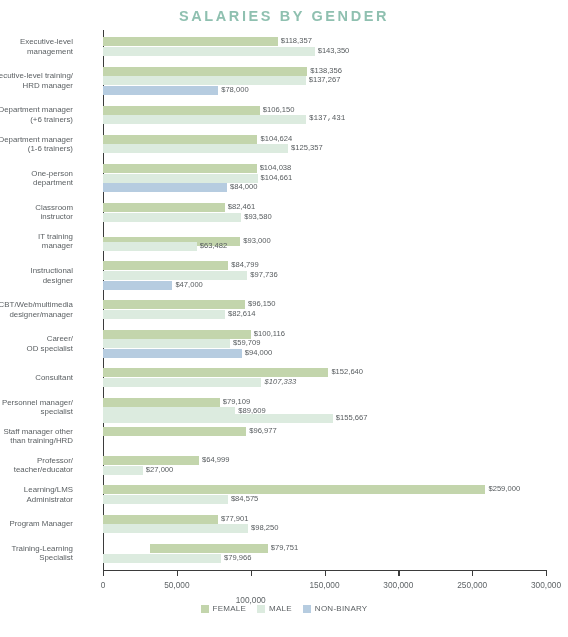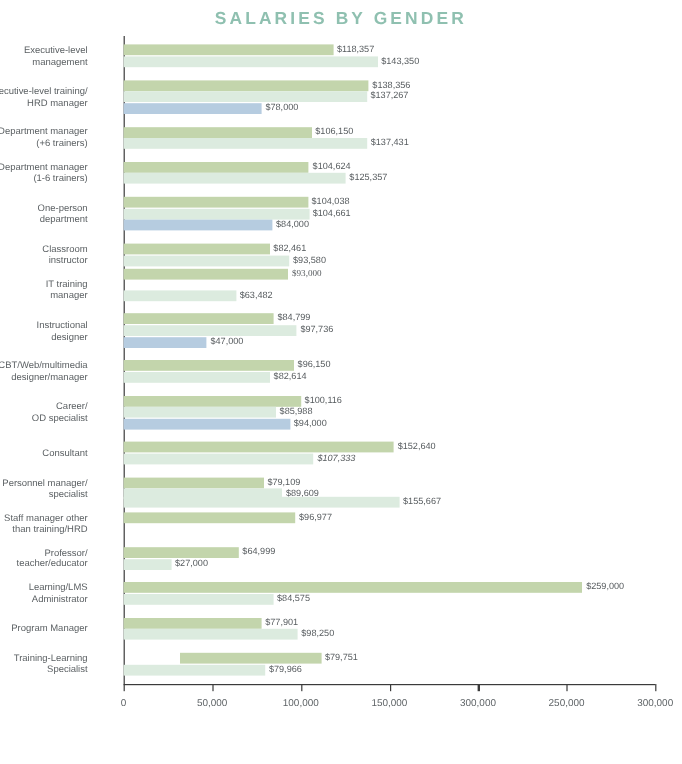--- a/index.html
+++ b/index.html
@@ -138,21 +138,21 @@
 
   <div class="plot">
     <div class="axis-line"></div>
     <div class="axis-bottom"></div>
     <div id="ticks-layer">
         <div class="tick" style="left: 0px;"></div>
         <div class="tick-label" style="left: 0px;">0</div>
         <div class="tick" style="left: 73.8333px;"></div>
         <div class="tick-label" style="left: 73.8333px;">50,000</div>
         <div class="tick" style="left: 147.667px;"></div>
-        <div class="tick-label" style="left: 147.667px;">100,000</div>
+        <div class="tick-label" style="left: 147.667px; margin-top: 15px;">100,000</div>
         <div class="tick" style="left: 221.5px;"></div>
         <div class="tick-label" style="left: 221.5px;">150,000</div>
         <div class="tick" style="left: 295.333px;"></div>
         <div class="tick-label" style="left: 295.333px;">300,000</div>
         <div class="tick" style="left: 369.167px;"></div>
         <div class="tick-label" style="left: 369.167px;">250,000</div>
         <div class="tick" style="left: 443px;"></div>
         <div class="tick-label" style="left: 443px;">300,000</div>
       </div>
     <div id="bars-layer">
@@ -179,21 +179,21 @@
           <div class="bar-value" style="left: 115.18px;">$78,000</div>
         </div>
         <div class="row-label" style="top: 41.4138px;">Executive-level training/
 HRD manager</div>
         <div class="bar-track" style="top: 75.569px; width: 443px;">
           <div class="bar female" style="width: 156.748px;"></div>
           <div class="bar-value" style="left: 156.748px;">$106,150</div>
         </div>
         <div class="bar-track" style="top: 85.169px; width: 443px;">
           <div class="bar male" style="width: 202.94px;"></div>
-          <div class="bar-value" style="left: 202.94px;">$137,431</div>
+          <div class="bar-value" style="left: 202.94px; font-family: Liberation Mono, monospace;">$137,431</div>
         </div>
         <div class="row-label" style="top: 75.469px;">Department manager
 (+6 trainers)</div>
         <div class="bar-track" style="top: 104.824px; width: 443px;">
           <div class="bar female" style="width: 154.495px;"></div>
           <div class="bar-value" style="left: 154.495px;">$104,624</div>
         </div>
         <div class="bar-track" style="top: 114.424px; width: 443px;">
           <div class="bar male" style="width: 185.111px;"></div>
           <div class="bar-value" style="left: 185.111px;">$125,357</div>
@@ -217,21 +217,21 @@
         <div class="bar-track" style="top: 172.934px; width: 443px;">
           <div class="bar female" style="width: 121.767px;"></div>
           <div class="bar-value" style="left: 121.767px;">$82,461</div>
         </div>
         <div class="bar-track" style="top: 182.534px; width: 443px;">
           <div class="bar male" style="width: 138.186px;"></div>
           <div class="bar-value" style="left: 138.186px;">$93,580</div>
         </div>
         <div class="row-label" style="top: 172.834px;">Classroom
 instructor</div>
-        <div class="bar-track" style="top: 194px; width: 443px; font-family: Liberation Serif, serif;">
+        <div class="bar-track" style="top: 207px; width: 443px;">
           <div class="bar female" style="width: 137.33px;"></div>
           <div class="bar-value" style="left: 137.33px;">$93,000</div>
         </div>
         <div class="bar-track" style="top: 211.79px; width: 443px;">
           <div class="bar male" style="width: 93.7418px;"></div>
           <div class="bar-value" style="left: 93.7418px;">$63,482</div>
         </div>
         <div class="row-label" style="top: 202.09px;">IT training
 manager</div>
         <div class="bar-track" style="top: 231.445px; width: 443px;">
@@ -257,21 +257,21 @@
           <div class="bar-value" style="left: 121.993px;">$82,614</div>
         </div>
         <div class="row-label" style="top: 270.2px;">CBT/Web/multimedia
 designer/manager</div>
         <div class="bar-track" style="top: 299.555px; width: 443px;">
           <div class="bar female" style="width: 147.838px;"></div>
           <div class="bar-value" style="left: 147.838px;">$100,116</div>
         </div>
         <div class="bar-track" style="top: 309.155px; width: 443px;">
           <div class="bar male" style="width: 126.976px;"></div>
-          <div class="bar-value" style="left: 126.976px;">$85,988</div>
+          <div class="bar-value" style="left: 126.976px;">$59,709</div>
         </div>
         <div class="bar-track" style="top: 318.755px; width: 443px;">
           <div class="bar nonbinary" style="width: 138.807px;"></div>
           <div class="bar-value" style="left: 138.807px;">$94,000</div>
         </div>
         <div class="row-label" style="top: 304.255px;">Career/
 OD specialist</div>
         <div class="bar-track" style="top: 338.41px; width: 443px;">
           <div class="bar female" style="width: 225.398px;"></div>
           <div class="bar-value" style="left: 225.398px;">$152,640</div>
@@ -336,14 +336,28 @@
         </div>
         <div class="bar-track" style="top: 523.541px; width: 443px;">
           <div class="bar male" style="width: 118.083px;"></div>
           <div class="bar-value" style="left: 118.083px;">$79,966</div>
         </div>
         <div class="row-label" style="top: 513.841px;">Training-Learning
 Specialist</div>
       </div>
   </div>
 
+  <div class="legend" id="legend">
+      <div class="legend-item">
+        <span class="legend-swatch" style="background: rgb(195, 213, 172);"></span>
+        <span class="legend-label">FEMALE</span>
+      </div>
+      <div class="legend-item">
+        <span class="legend-swatch" style="background: rgb(220, 235, 223);"></span>
+        <span class="legend-label">MALE</span>
+      </div>
+      <div class="legend-item">
+        <span class="legend-swatch" style="background: rgb(182, 204, 224);"></span>
+        <span class="legend-label">NON-BINARY</span>
+      </div>
+    </div>
 
 </div>
 
 </body></html>

